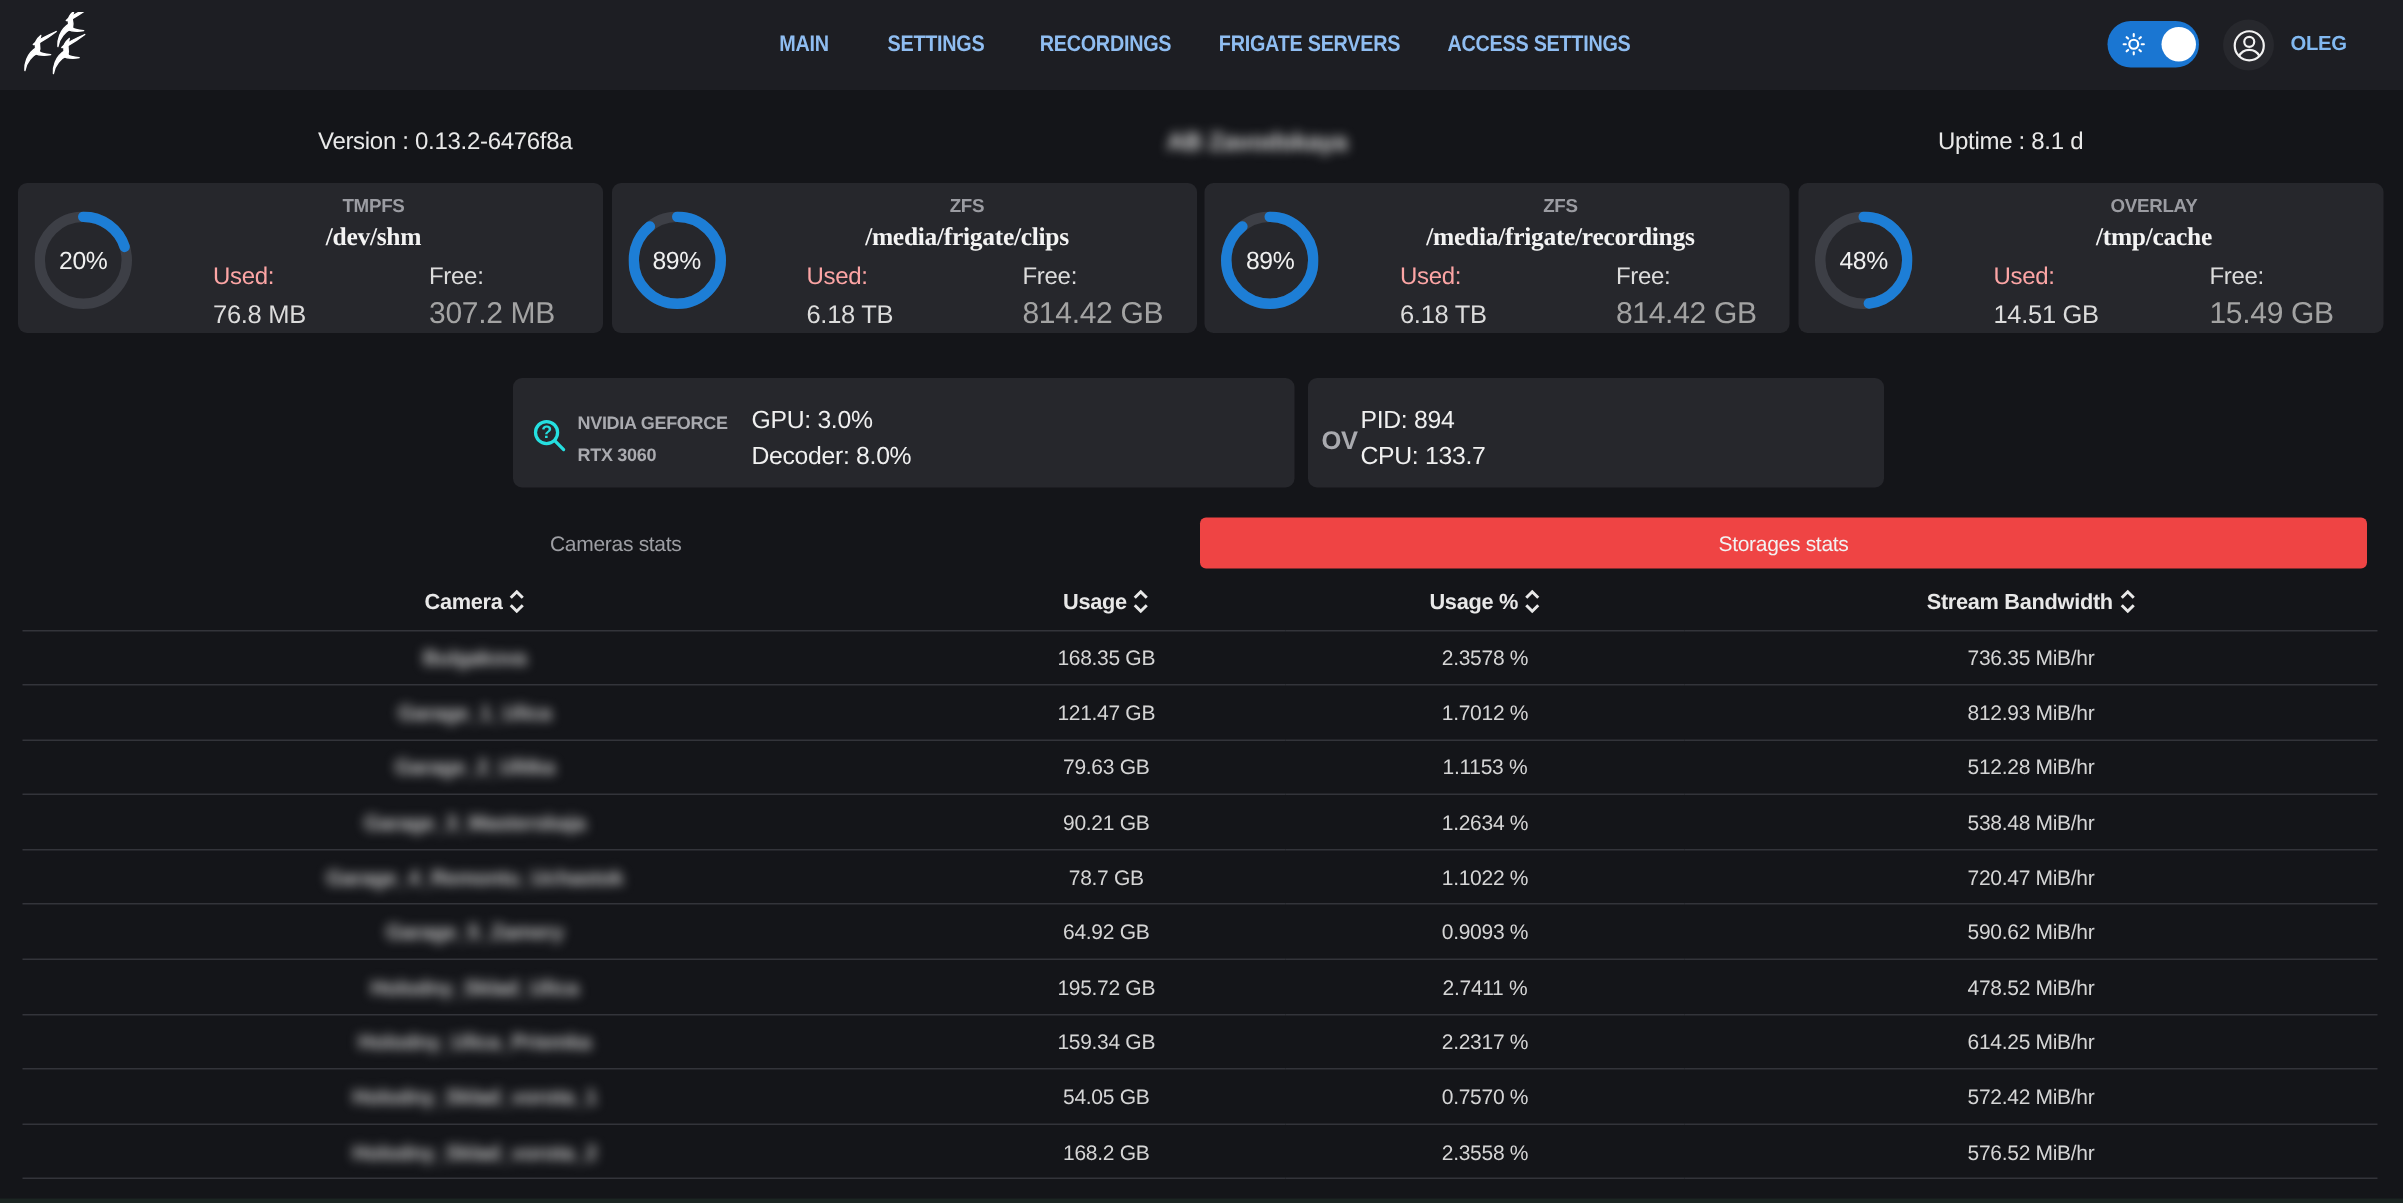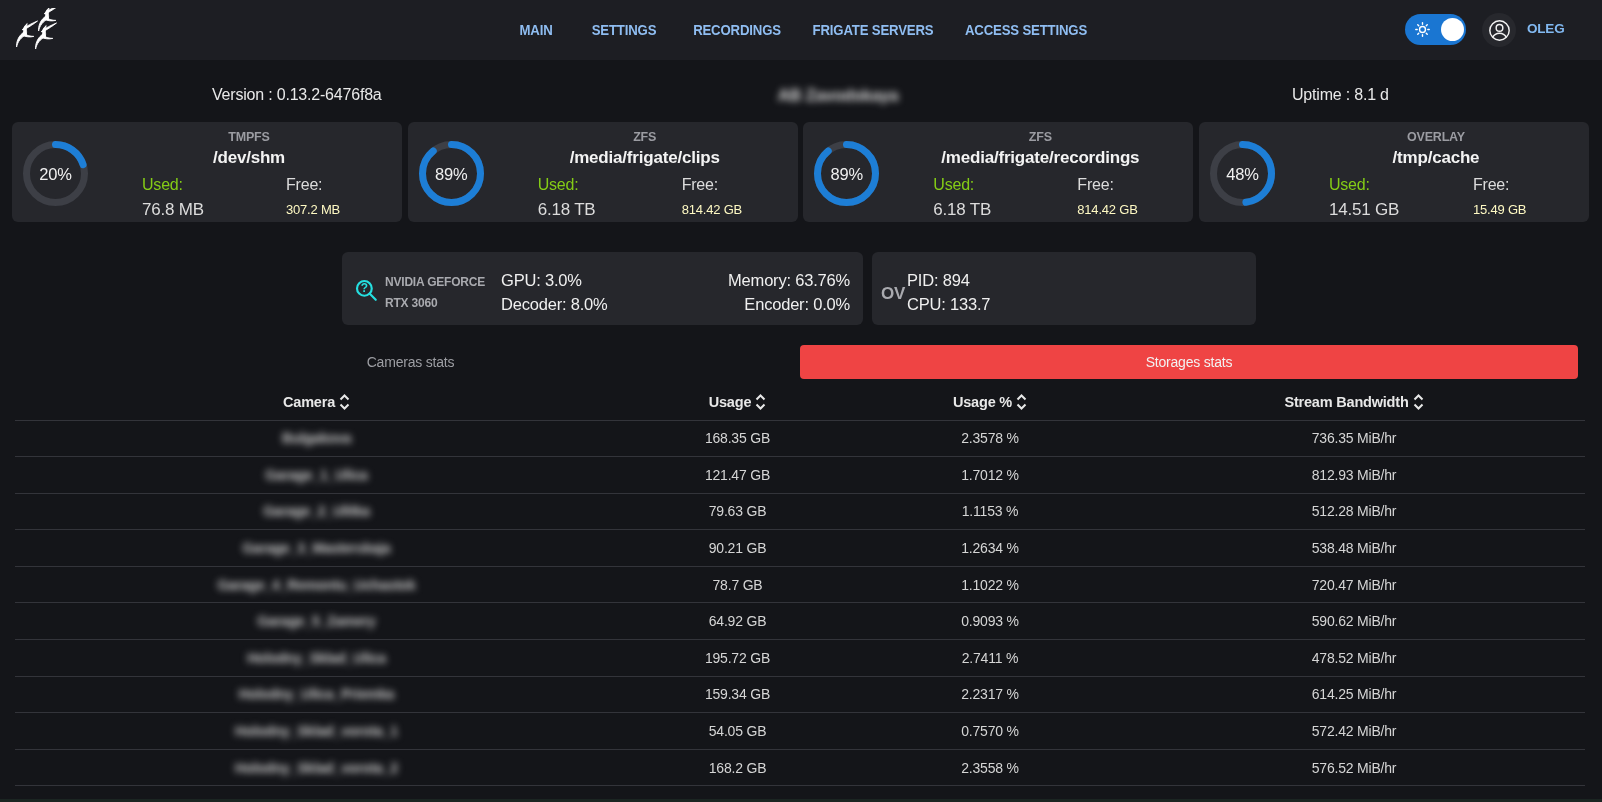--- a/index.html
+++ b/index.html
@@ -22,25 +22,25 @@
   .station { position:absolute; left:768px; top:0; width:140px; text-align:center; font-weight:bold; font-size:16.5px; color:#dadada; filter:blur(3.5px); }
   .uptime { position:absolute; left:1292px; top:0; }
 
   
   .cards { position:absolute; left:12px; top:122px; display:grid; grid-template-columns:repeat(4, 390px); gap:5.66px; }
   .card { position:relative; height:100px; background:#26272c; border-radius:6px; }
   .donut { position:absolute; left:11px; top:18.5px; width:65px; height:65px; }
   .donut .pct { position:absolute; left:0; top:0; width:65px; height:65px; display:flex; align-items:center; justify-content:center; padding-top:3px; color:#f0f0f0; font-size:16.5px; }
   .ctext { position:absolute; left:84px; top:0; right:0; bottom:0; }
   .ctitle { position:absolute; top:8px; left:0; right:0; text-align:center; color:#9b9ca2; font-size:12.5px; font-weight:bold; line-height:14px; }
-  .cpath  { position:absolute; top:26px; left:0; right:0; text-align:center; color:#f3f3f3; font-size:17px; font-weight:bold; line-height:20px; }
-  .clbl1 { position:absolute; top:52.5px; left:46px; color:#84cc16; font-size:16px; line-height:19px;text-align:center; }
+  .cpath  { position:absolute; top:26px; left:0; right:0; text-align:center; color:#f3f3f3; font-size:17px; font-weight:bold; line-height:20px;font-family:Liberation Serif, serif; }
+  .clbl1 { position:absolute; top:52.5px; left:46px; color:#fca5a5; font-size:16px; line-height:19px;text-align:center; }
   .clbl2 { position:absolute; top:52.5px; left:190px; color:#dcdcdc; font-size:16px; line-height:19px; }
   .cval1 { position:absolute; top:78px; left:46px; color:#dcdcdc; font-size:17px; line-height:19px; }
-  .cval2 { position:absolute; top:78px; left:190px; color:#fef9c3; font-size:13px; line-height:19px; }
+  .cval2 { position:absolute; top:78px; left:190px; color:#a3a3a3; font-size:20px; line-height:19px; }
 
   
   .gcard { position:absolute; background:#26272c; border-radius:6px; top:252px; height:73px; }
   .gpu1 { left:342px; width:521px; }
   .gpu2 { left:872px; width:384px; }
   .gname { position:absolute; left:43px; top:19.5px; color:#a9aaaf; font-size:12px; font-weight:bold; line-height:21px; }
   .gcol { position:absolute; color:#f0f0f0; font-size:16.5px; line-height:24.5px; }
   .g-l { left:159px; top:15.5px; }
   .g-r { right:13px; top:15.5px; text-align:right; }
   .ov { position:absolute; left:9px; top:32px; color:#a9aaaf; font-size:17px; font-weight:bold; }
@@ -181,21 +181,20 @@
   </div>
 
   <div class="gcard gpu1">
     <svg width="26" height="26" viewBox="0 0 24 24" style="position:absolute;left:11px;top:25px" fill="none" stroke="#25dfe0" stroke-width="2">
       <circle cx="10.5" cy="10.5" r="6.8"></circle>
       <path d="M15.5 15.5 L21 21" stroke-linecap="round"></path>
       <text x="10.5" y="13.8" fill="#25dfe0" stroke="none" font-size="11" font-weight="bold" text-anchor="middle" font-family="Liberation Sans">?</text>
     </svg>
     <div class="gname">NVIDIA GEFORCE<br>RTX 3060</div>
     <div class="gcol g-l">GPU: 3.0%<br>Decoder: 8.0%</div>
-    <div class="gcol g-r">Memory: 63.76%<br>Encoder: 0.0%</div>
   </div>
   <div class="gcard gpu2">
     <div class="ov">OV</div>
     <div class="gcol p-l">PID: 894<br>CPU: 133.7</div>
   </div>
 
   <div class="tabs">
     <div class="tab tab1">Cameras stats</div>
     <div class="tab tab2 active">Storages stats</div>
   </div>

